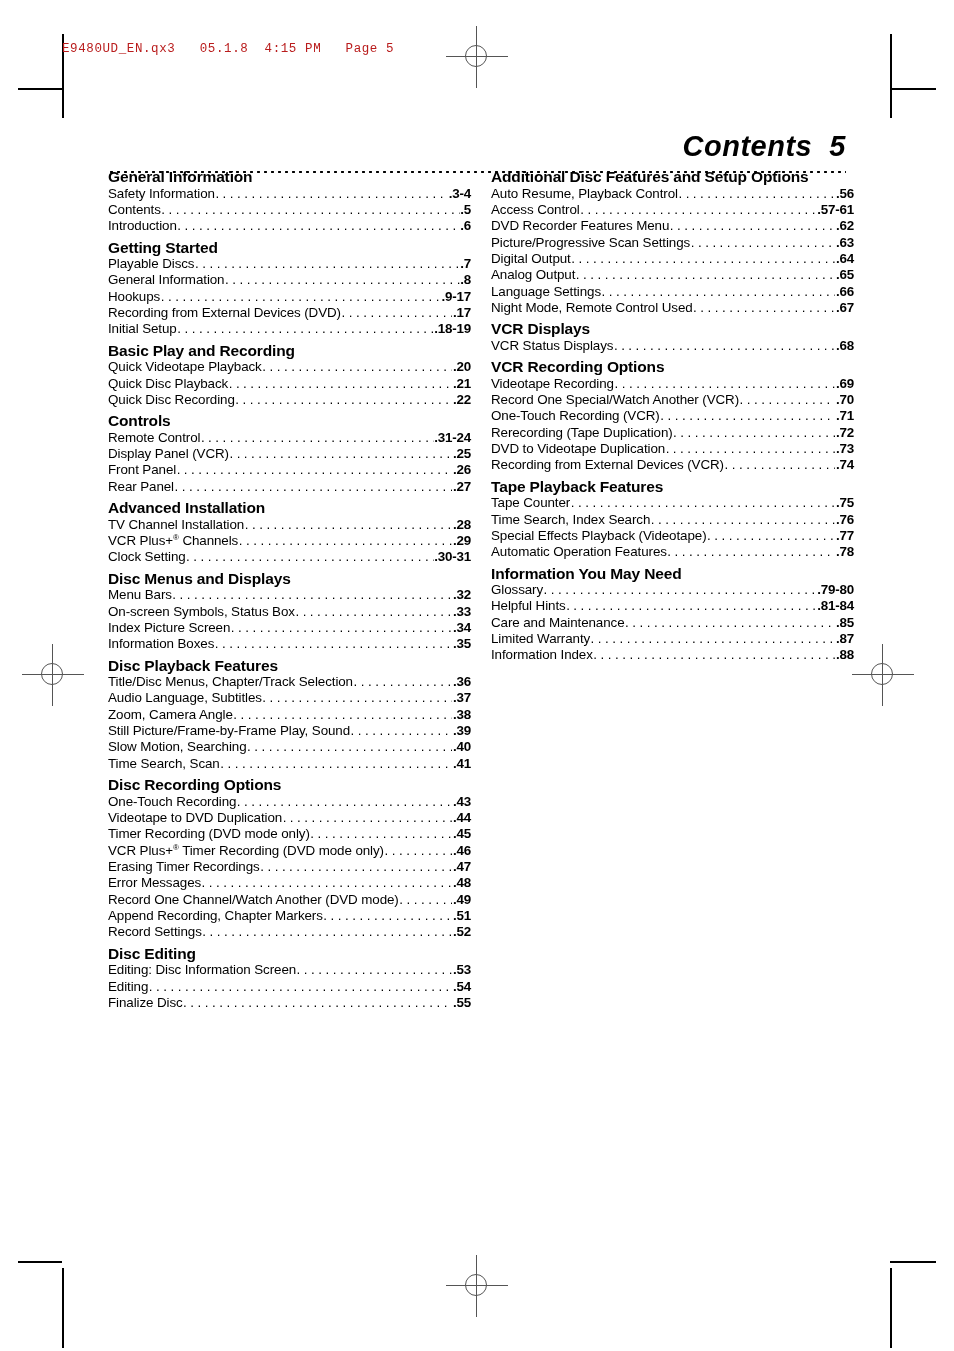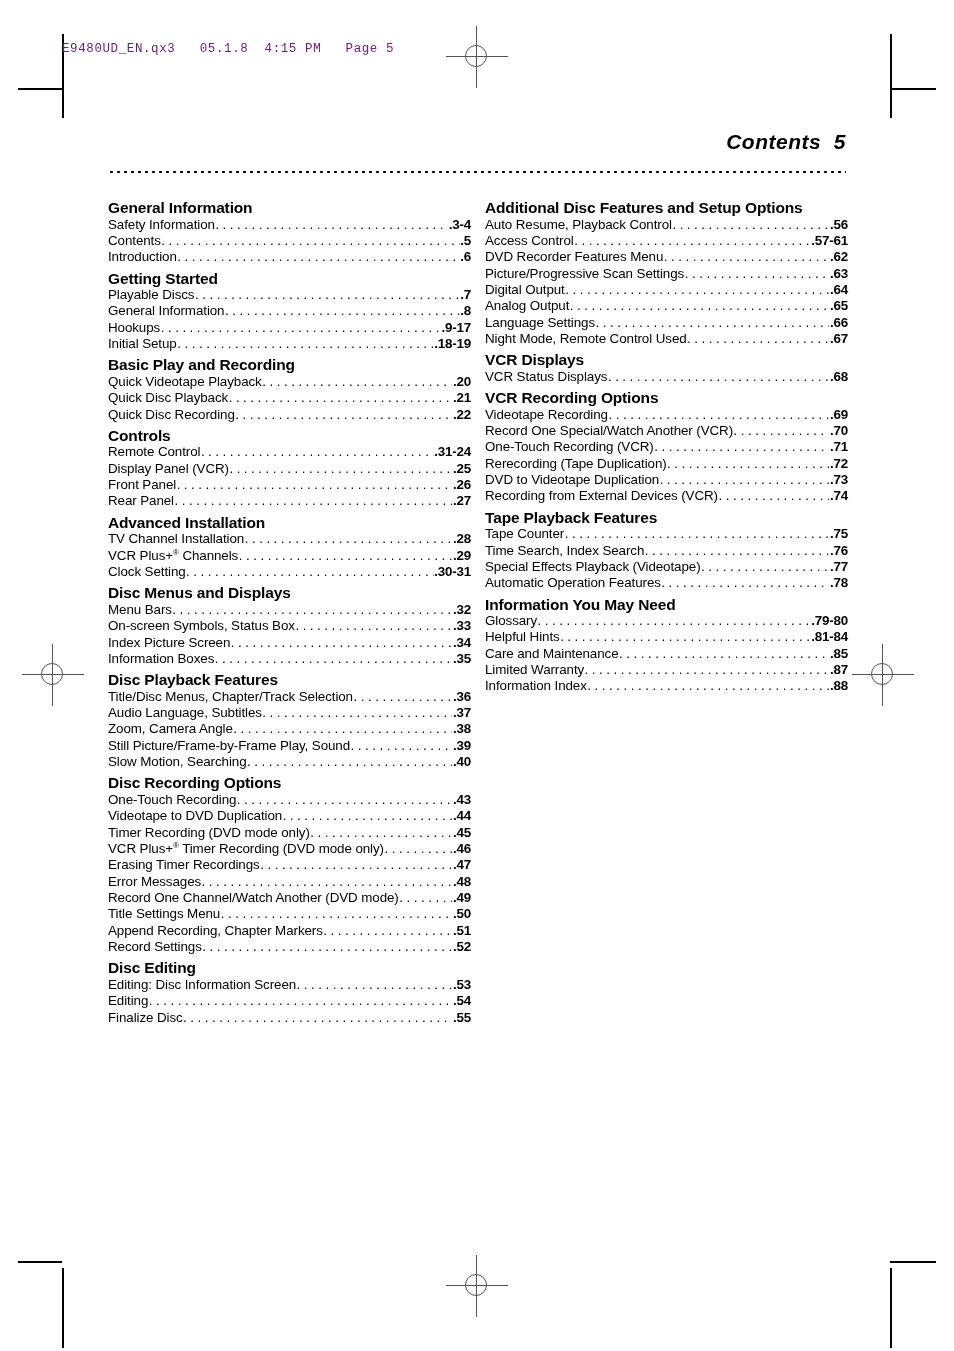--- a/index.html
+++ b/index.html
@@ -47,30 +47,30 @@
   }
 
   
   .slug {
     position: absolute;
     left: 62px;
     top: 42px;
     font-family: "Liberation Mono", monospace;
     font-size: 12.5px;
     letter-spacing: 0.6px;
-    color: #701a75;
+    color: #b91c1c;
     white-space: pre;
   }
 
   
   .page-title {
     position: absolute;
     right: 108px;
     top: 130px;
-    font-size: 21px;
+    font-size: 29px;
     font-weight: bold;
     font-style: italic;
     letter-spacing: 0.5px;
     white-space: pre;
   }
 
   .dotted-rule {
     position: absolute;
     left: 108px;
     top: 170px;
@@ -78,24 +78,24 @@
     height: 4px;
     background-image: radial-gradient(circle, #000 1.1px, transparent 1.3px);
     background-size: 7px 4px;
     background-repeat: repeat-x;
   }
 
   
   .toc {
     position: absolute;
     left: 108px;
-    top: 200px;
+    top: 169px;
     width: 740px;
     display: flex;
-    gap: 14px;
+    gap: 20px;
   }
   .col { width: 363px; }
 
   .sec-head {
     font-size: 15.5px;
     font-weight: bold;
     letter-spacing: -0.15px;
     line-height: 1.0;
     margin: 5px 0 1px 0;
     white-space: nowrap;
@@ -204,20 +204,25 @@
         <span class="label">General Information</span>
         <span class="leader"></span>
         <span class="pg">8</span>
       </div>
       <div class="entry">
         <span class="label">Hookups</span>
         <span class="leader"></span>
         <span class="pg">9-17</span>
       </div>
       <div class="entry">
+        <span class="label">Recording from External Devices (DVD)</span>
+        <span class="leader"></span>
+        <span class="pg">17</span>
+      </div>
+      <div class="entry">
         <span class="label">Initial Setup</span>
         <span class="leader"></span>
         <span class="pg">18-19</span>
       </div>
       <div class="sec-head">Basic Play and Recording</div>
       <div class="entry">
         <span class="label">Quick Videotape Playback</span>
         <span class="leader"></span>
         <span class="pg">20</span>
       </div>
@@ -308,20 +313,25 @@
       <div class="entry">
         <span class="label">Still Picture/Frame-by-Frame Play, Sound</span>
         <span class="leader"></span>
         <span class="pg">39</span>
       </div>
       <div class="entry">
         <span class="label">Slow Motion, Searching</span>
         <span class="leader"></span>
         <span class="pg">40</span>
       </div>
+      <div class="entry">
+        <span class="label">Time Search, Scan</span>
+        <span class="leader"></span>
+        <span class="pg">41</span>
+      </div>
       <div class="sec-head">Disc Recording Options</div>
       <div class="entry">
         <span class="label">One-Touch Recording</span>
         <span class="leader"></span>
         <span class="pg">43</span>
       </div>
       <div class="entry">
         <span class="label">Videotape to DVD Duplication</span>
         <span class="leader"></span>
         <span class="pg">44</span>
@@ -343,25 +353,20 @@
       </div>
       <div class="entry">
         <span class="label">Error Messages</span>
         <span class="leader"></span>
         <span class="pg">48</span>
       </div>
       <div class="entry">
         <span class="label">Record One Channel/Watch Another (DVD mode)</span>
         <span class="leader"></span>
         <span class="pg">49</span>
-      </div>
-      <div class="entry">
-        <span class="label">Title Settings Menu</span>
-        <span class="leader"></span>
-        <span class="pg">50</span>
       </div>
       <div class="entry">
         <span class="label">Append Recording, Chapter Markers</span>
         <span class="leader"></span>
         <span class="pg">51</span>
       </div>
       <div class="entry">
         <span class="label">Record Settings</span>
         <span class="leader"></span>
         <span class="pg">52</span>

